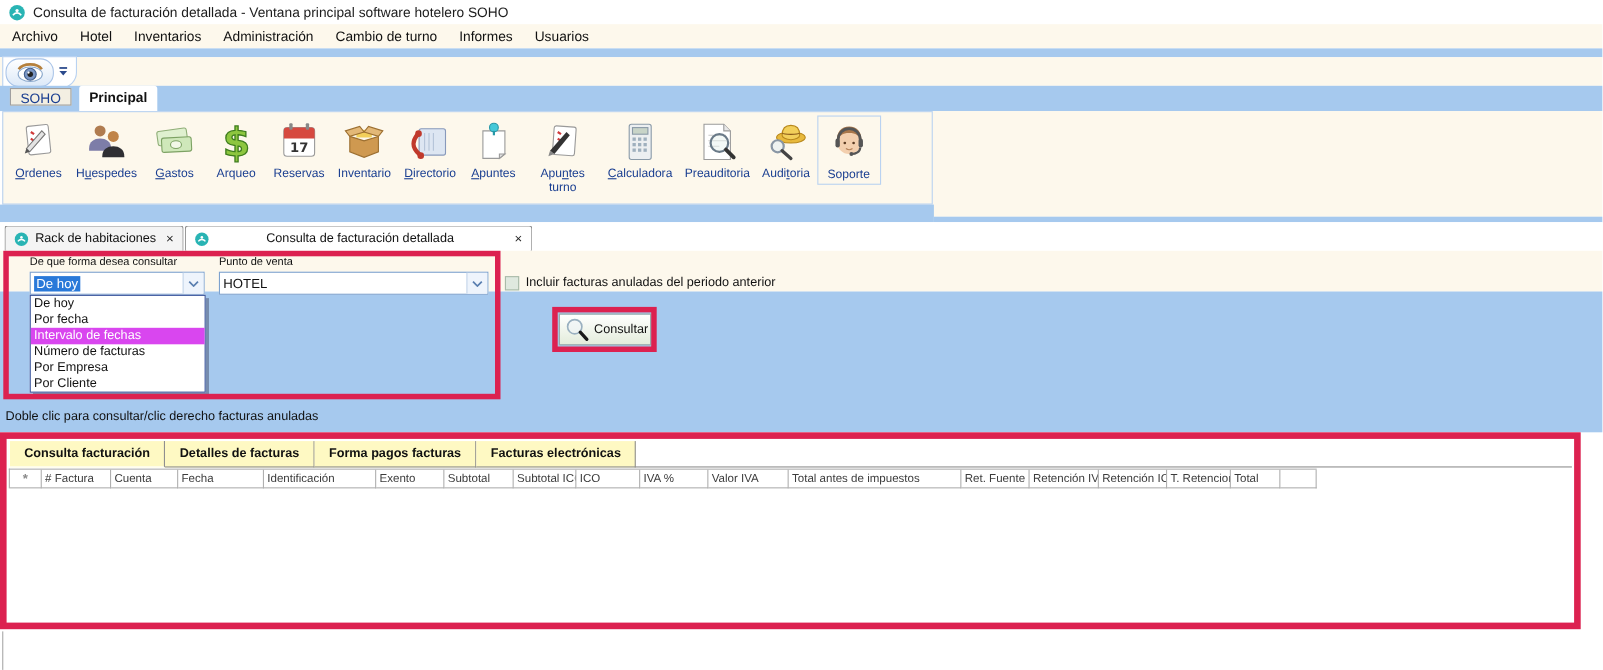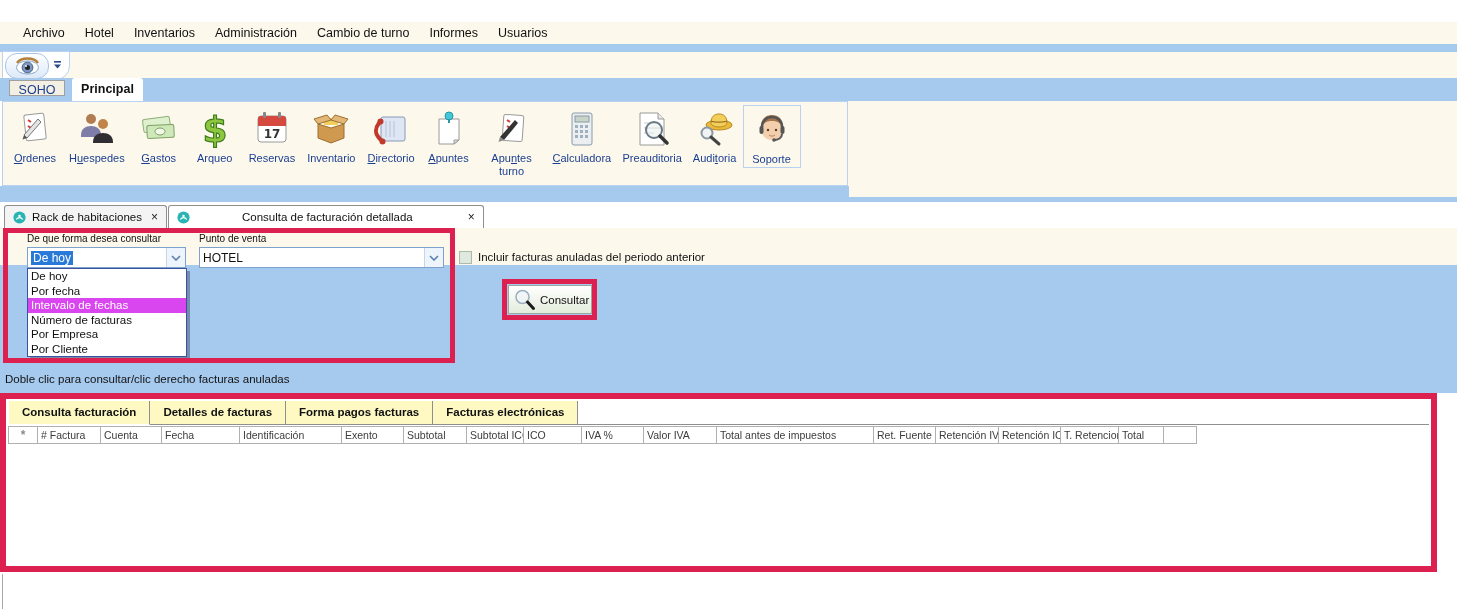--- a/index.html
+++ b/index.html
@@ -4,21 +4,21 @@
 <style>
   html,body{margin:0;padding:0;background:#fff;}
   #app{position:relative;width:1457px;height:609px;overflow:hidden;
        font-family:"Liberation Sans",sans-serif;background:#fff;}
   .abs{position:absolute;}
   
   .titlebar{top:0;left:0;width:100%;height:22px;background:#fff;display:flex;align-items:center;}
   .titlebar .ticon{margin:0 7px 0 8px;display:flex;}
   .titlebar .ttext{font-size:12.5px;color:#1c1c1c;}
   
-  .menubar{top:22px;left:0;width:100%;height:22px;background:#fdf8ec;display:flex;align-items:center;padding-left:13px;box-sizing:border-box;}
+  .menubar{top:22px;left:0;width:100%;height:22px;background:#fdf8ec;display:flex;align-items:center;padding-left:1px;box-sizing:border-box;}
   .menu-item{padding:0 10px;font-size:12.5px;line-height:22px;color:#111;cursor:default;}
   
   .strip-blue1{top:44px;left:0;width:100%;height:8px;background:#a6c9ee;}
   .qatrow{top:52px;left:0;width:100%;height:26px;background:#fdf8ec;}
   .qatpanel{top:51px;left:2px;width:66px;height:27px;background:#fff;border:1px solid #b9d2f1;border-radius:0 0 14px 0;display:flex;align-items:center;}
   .eyepill{margin-left:2px;width:42px;height:24px;border:1px solid #a9c4e8;border-radius:12px;background:linear-gradient(#ffffff,#dce9f8);display:flex;align-items:center;justify-content:center;}
   .qat-drop{margin-left:4px;display:flex;}
   
   .ribbontabs{top:78px;left:0;width:100%;height:23px;background:#a6c9ee;}
   .tab-soho{position:absolute;left:9px;top:2px;width:56px;height:16px;background:#f3efe2;border:1px solid #9f9f9f;color:#1b3f91;font-size:12.5px;text-align:center;line-height:19px;box-sizing:border-box;}
@@ -68,20 +68,30 @@
   .gh-sel{width:29px;text-align:center;color:#8a8a8a;font-size:12px;padding-left:0;font-weight:bold;}
   
   .bottomstrip{top:572px;left:0;width:100%;height:37px;background:#fff;}
   .leftedge{top:574px;left:2px;width:1px;height:35px;background:#a8a8a8;}
 </style>
 </head>
 <body>
 
 <div id="app">
 
+  <div class="abs titlebar">
+    <span class="ticon">
+        <svg width="15" height="15" viewBox="0 0 16 16">
+          <circle cx="8" cy="8" r="7.5" fill="#29b4b4"></circle>
+          <circle cx="8" cy="6" r="1.6" fill="#fff"></circle>
+          <path d="M4 10.5c2-3 6-3 8 0" stroke="#fff" stroke-width="1.6" fill="none"></path>
+        </svg>
+      </span>
+    <span class="ttext">Consulta de facturación detallada - Ventana principal software hotelero SOHO</span>
+  </div>
 
   <div class="abs menubar" id="menubar">
       <span class="menu-item">Archivo</span>
       <span class="menu-item">Hotel</span>
       <span class="menu-item">Inventarios</span>
       <span class="menu-item">Administración</span>
       <span class="menu-item">Cambio de turno</span>
       <span class="menu-item">Informes</span>
       <span class="menu-item">Usuarios</span>
     </div>

